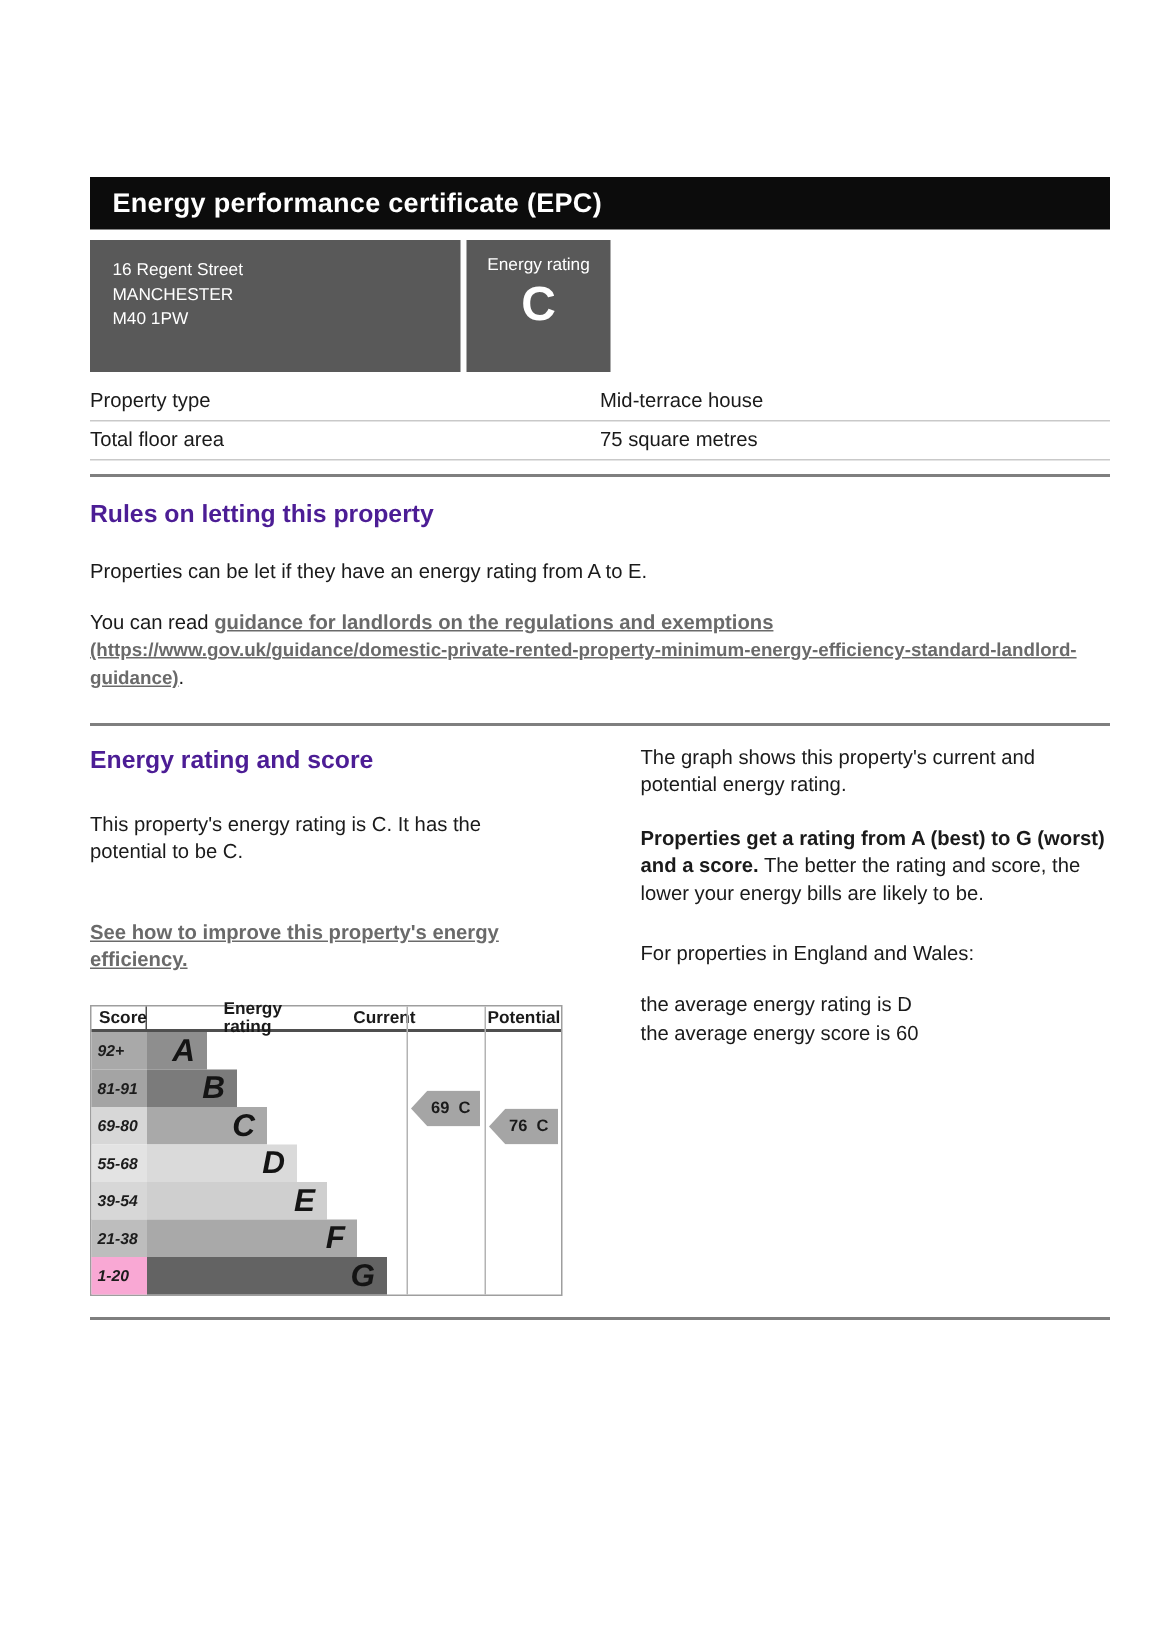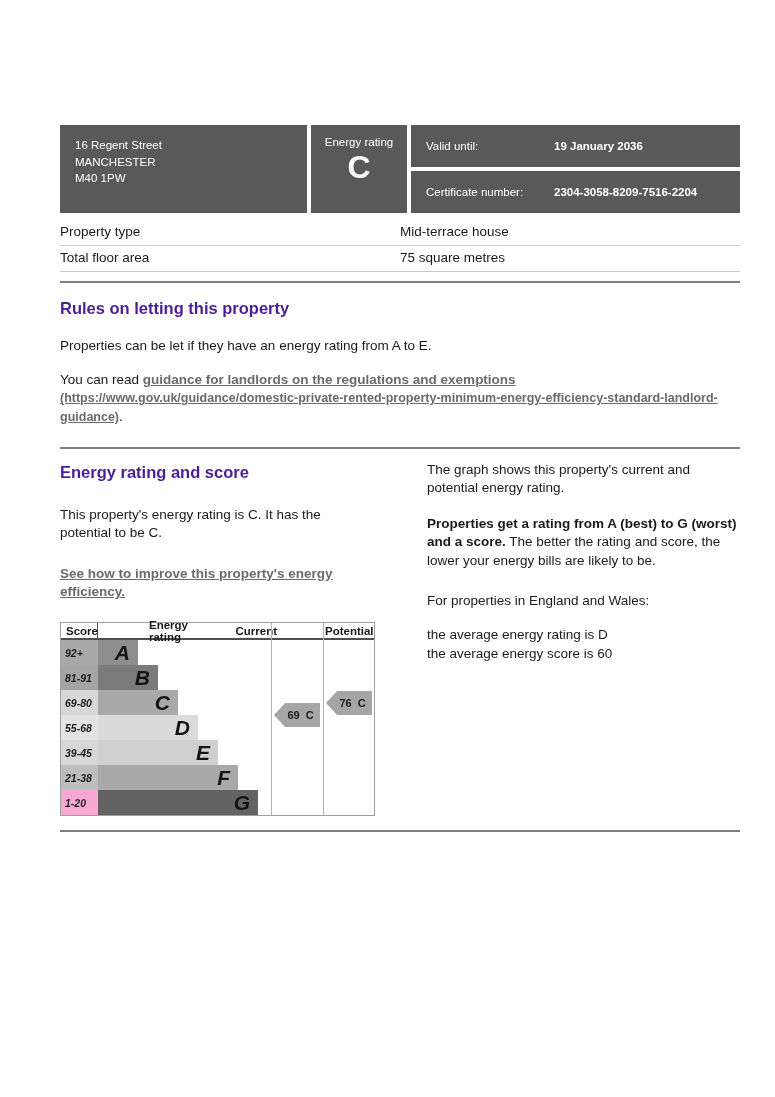--- a/index.html
+++ b/index.html
@@ -39,21 +39,21 @@
   .rules-p2 { margin-top:15px; }
   a.doc-link { color:#6a6a6a; text-decoration:underline;font-weight:bold; }
   .url-part { font-size:12.5px; }
 
   
   .two-col { display:flex; }
   .col-left { width:315px; }
   .col-right { width:313px; margin-left:52px; }
   .col-left h2 { margin-top:14px; }
   .intro-p { margin-top:24px; }
-  .improve-p { margin-top:22px; }
+  .improve-p { margin-top:35px; }
   .right-p1 { margin-top:12px; }
   .right-p2 { margin-top:17px; }
   .right-p3 { margin-top:21px; }
   .right-p4 { margin-top:16px; }
 
   
   .chart { position:relative; width:315px; margin-top:20px; border:1px solid #9e9e9e; background:#fff; }
   .chart-header { display:flex; height:17px; border-bottom:2px solid #4f4f4f; font-weight:bold; font-size:11.5px;gap:44px; }
   .ch-cell { display:flex; align-items:center; height:100%; }
   .ch-score { width:37px; padding-left:5px; border-right:1px solid #4f4f4f; }
@@ -72,40 +72,33 @@
            font-size:11px; font-weight:bold; color:#1a1a1a; padding-left:7px; }
   .arrow-current { left:213px; }
   .arrow-potential { left:265px; }
 </style>
 </head>
 <body>
 
 <div class="page">
   <div class="content">
 
+    <div class="title-bar">
+      <span>Energy performance certificate (EPC)</span>
+    </div>
 
     <div class="header-boxes">
       <div class="address-box">
         <div>16 Regent Street</div>
         <div>MANCHESTER</div>
         <div>M40 1PW</div>
       </div>
       <div class="rating-box">
         <div class="lbl">Energy rating</div>
         <div class="big">C</div>
-      </div>
-      <div class="validity">
-        <div class="vrow">
-          <span class="vlabel">Valid until:</span>
-          <span class="vvalue">19 January 2036</span>
-        </div>
-        <div class="vrow">
-          <span class="vlabel">Certificate number:</span>
-          <span class="vvalue">2304-3058-8209-7516-2204</span>
-        </div>
       </div>
     </div>
 
     <div class="prop-table">
       <div class="prop-row">
         <span class="plabel">Property type</span>
         <span class="pvalue">Mid-terrace house</span>
       </div>
       <div class="prop-row">
         <span class="plabel">Total floor area</span>
@@ -153,42 +146,42 @@
                 <span>C</span>
               </div>
           </div>
           <div class="band-row">
             <div class="band-cell" style="background: rgb(227, 227, 227);">55-68</div>
             <div class="band-bar" style="width: 100px; background: rgb(218, 218, 218);">
                 <span>D</span>
               </div>
           </div>
           <div class="band-row">
-            <div class="band-cell" style="background: rgb(215, 215, 215);">39-45</div>
+            <div class="band-cell" style="background: rgb(215, 215, 215);">39-54</div>
             <div class="band-bar" style="width: 120px; background: rgb(207, 207, 207);">
                 <span>E</span>
               </div>
           </div>
           <div class="band-row">
             <div class="band-cell" style="background: rgb(189, 189, 189);">21-38</div>
             <div class="band-bar" style="width: 140px; background: rgb(169, 169, 169);">
                 <span>F</span>
               </div>
           </div>
           <div class="band-row">
             <div class="band-cell" style="background: #f9a8d4;">1-20</div>
             <div class="band-bar" style="width: 160px; background: rgb(99, 99, 99);">
                 <span>G</span>
               </div>
           </div>
 
           <div class="vdiv vdiv-1"></div>
           <div class="vdiv vdiv-2"></div>
 
-          <div class="arrow arrow-current" style="top: 80px; background: rgb(165, 165, 165);">
+          <div class="arrow arrow-current" style="top: 56px; background: rgb(165, 165, 165);">
             <span>69</span>
               <span>C</span>
           </div>
           <div class="arrow arrow-potential" style="top: 68px; background: rgb(165, 165, 165);">
             <span>76</span>
               <span>C</span>
           </div>
         </div>
       </div>
 

